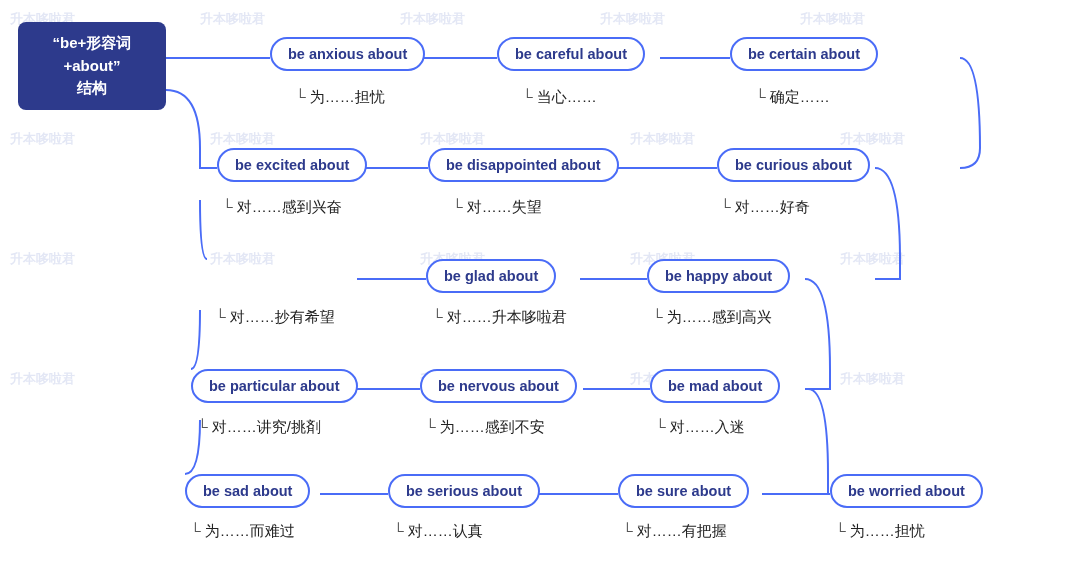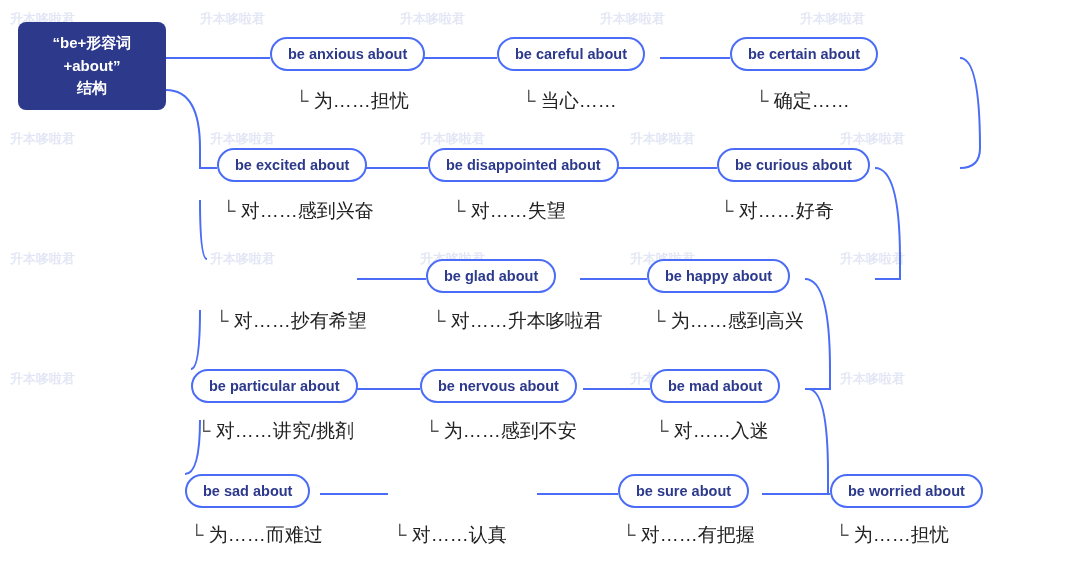--- a/index.html
+++ b/index.html
@@ -59,21 +59,21 @@
       color: #2d3a8c;
       text-align: center;
       white-space: nowrap;
       z-index: 10;
     }
 
     
     .label {
       position: absolute;
       color: #222;
-      font-size: 19px;
+      font-size: 15px;
       z-index: 10;
     }
     .label::before {
       content: '└ ';
       color: #555;
     }
 
     
     svg.lines {
       position: absolute;
@@ -166,20 +166,21 @@
   <div class="node" style="left:717px;top:148px;">be curious about</div>
 
   <div class="node" style="left:647px;top:259px;">be happy about</div>
   <div class="node" style="left:426px;top:259px;">be glad about</div>
 
   <div class="node" style="left:191px;top:369px;">be particular about</div>
   <div class="node" style="left:420px;top:369px;">be nervous about</div>
   <div class="node" style="left:185px;top:474px;">be sad about</div>
 
   <div class="node" style="left:650px;top:369px;">be mad about</div>
+  <div class="node" style="left:388px;top:474px;">be serious about</div>
   <div class="node" style="left:618px;top:474px;">be sure about</div>
   <div class="node" style="left:830px;top:474px;">be worried about</div>
 
   <div class="label" style="left:295px;top:88px;">为……担忧</div>
   <div class="label" style="left:522px;top:88px;">当心……</div>
   <div class="label" style="left:755px;top:88px;">确定……</div>
 
   <div class="label" style="left:222px;top:198px;">对……感到兴奋</div>
   <div class="label" style="left:452px;top:198px;">对……失望</div>
   <div class="label" style="left:720px;top:198px;">对……好奇</div>

